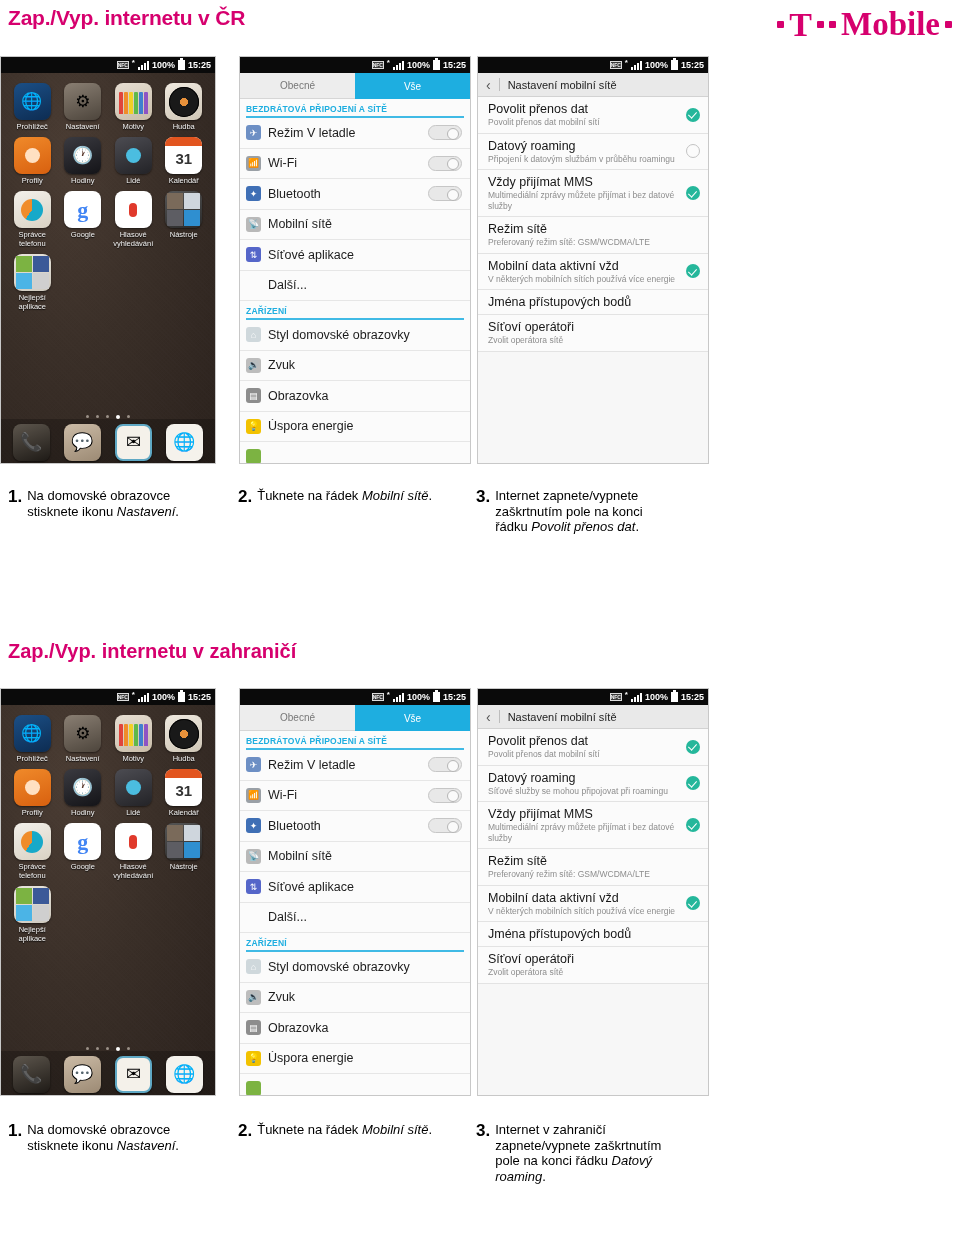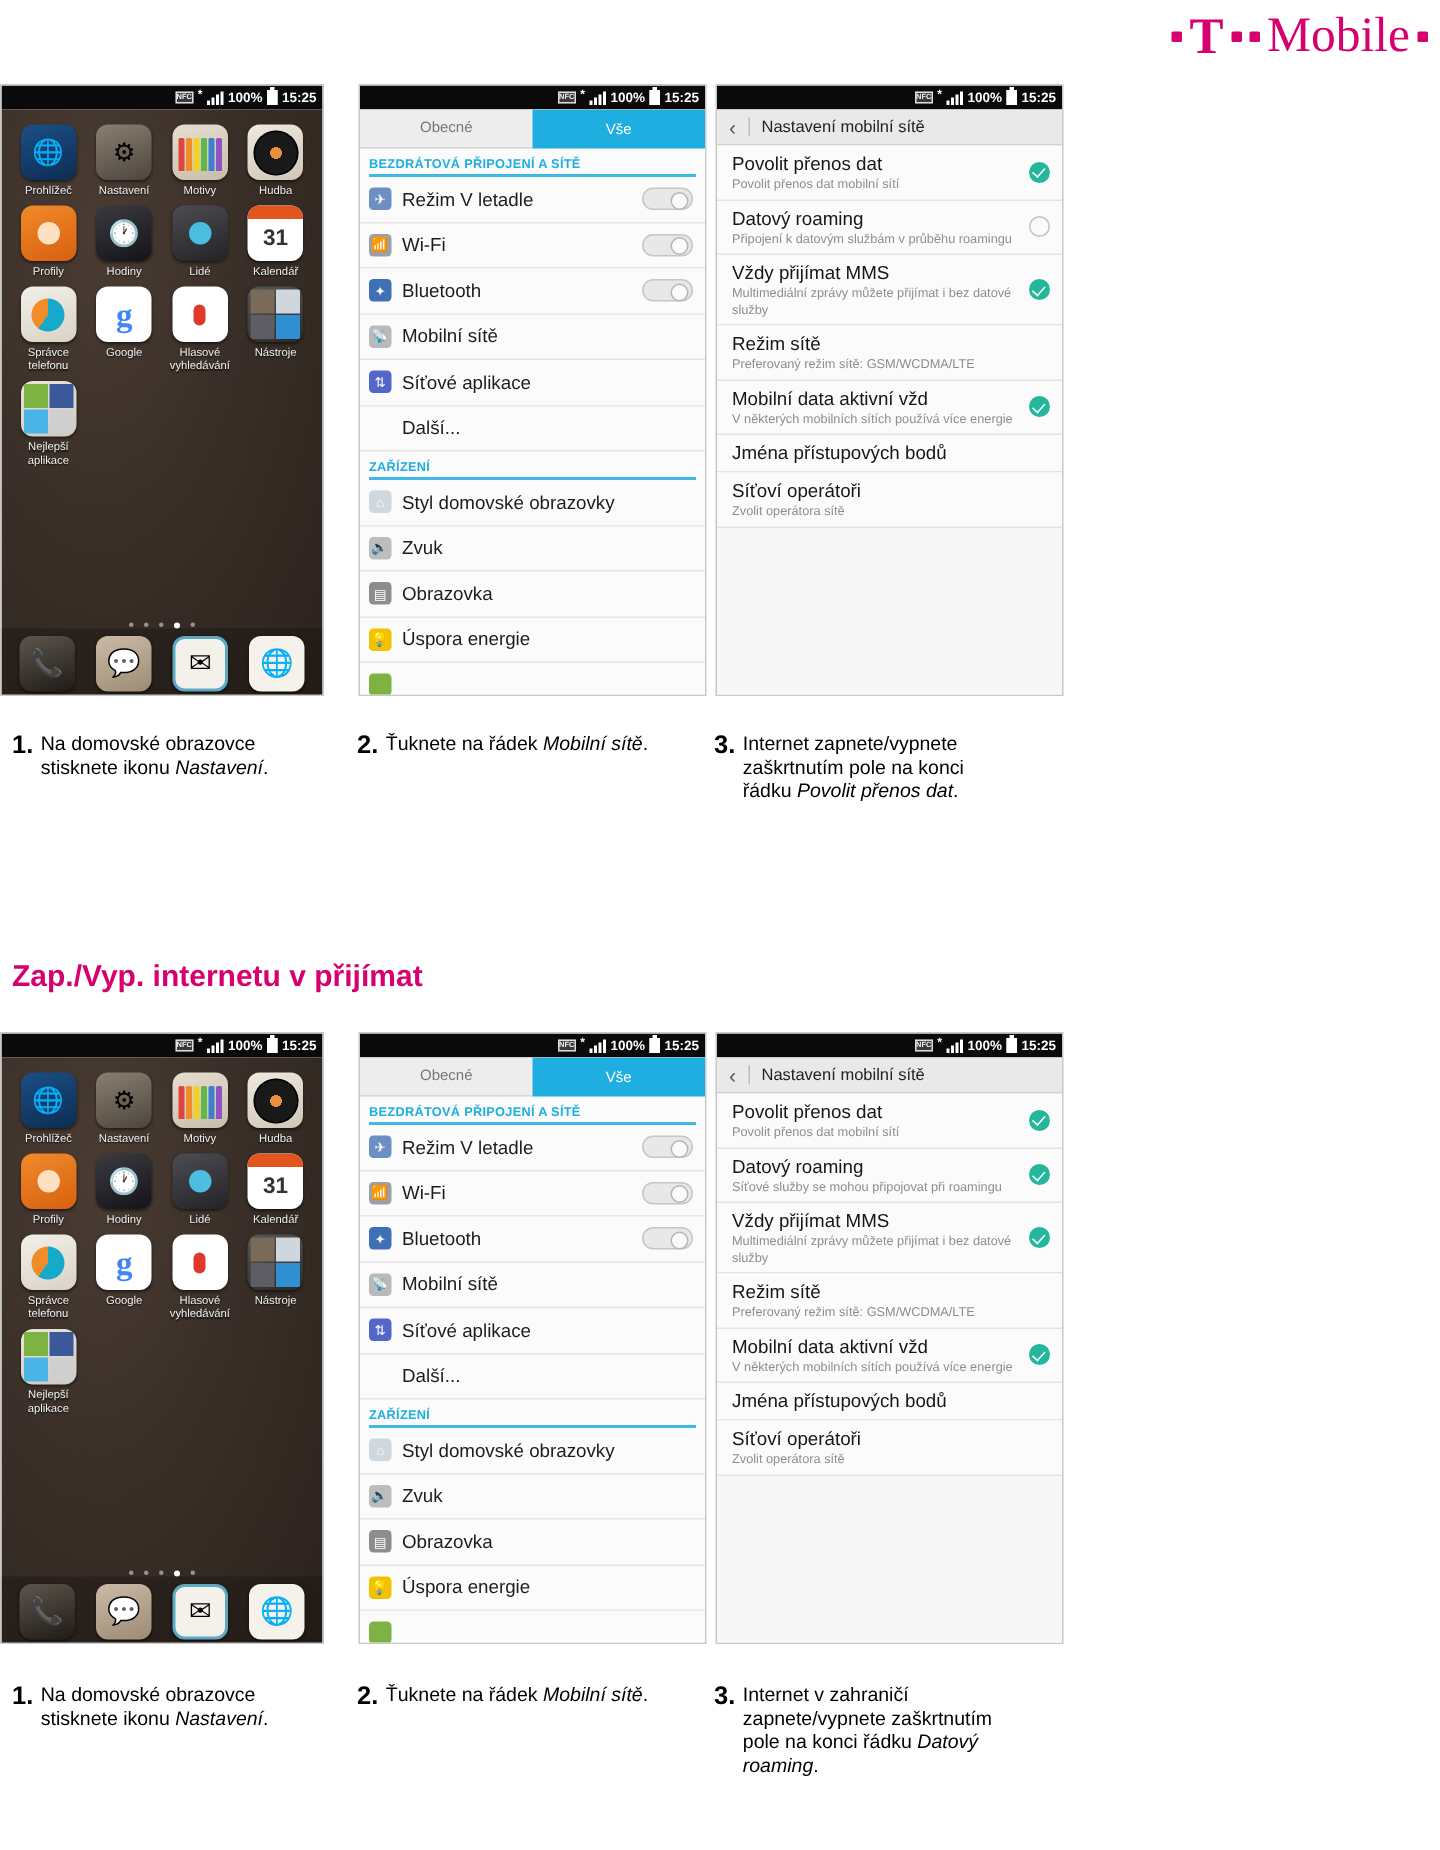--- a/index.html
+++ b/index.html
@@ -27,21 +27,21 @@
     position:absolute; right:8px; top:10px;
     display:flex; align-items:center; gap:5px;
     color:#d6006e;
   }
   .tmo-logo .sq{ width:7px;height:7px;background:#d6006e;display:inline-block;border-radius:1px;}
   .tmo-logo .tee{
     font-family:"Liberation Serif", serif; font-size:34px; font-weight:bold;
     line-height:0.8; position:relative; top:1px;
   }
   .tmo-logo .word{
-    font-family:"Liberation Serif", serif; font-size:33px; font-weight:normal;
+    font-family:"Liberation Serif", serif; font-size:33px; font-weight:bold;
     line-height:0.85;
   }
 
   
   .section-title{
     position:absolute; left:8px;
     font-size:20px; font-weight:bold; color:#d6006e; white-space:nowrap;
   }
 
   
@@ -237,31 +237,32 @@
   .cap .txt{ font-size:13px; line-height:15.5px; max-width:175px;}
   .cap .txt em{ font-style:italic;}
   .c1{ left:8px;}
   .c2{ left:238px;}
   .c3{ left:476px;}
 </style>
 </head>
 <body>
 
 <div class="page-header">
+  <div class="doc-title">Zap./Vyp. internetu v ČR</div>
   <div class="tmo-logo">
     <span class="sq"></span>
     <span class="tee">T</span>
     <span class="sq"></span>
     <span class="sq"></span>
     <span class="word">Mobile</span>
     <span class="sq"></span>
   </div>
 </div>
 
-<div class="section-title" style="top:640px">Zap./Vyp. internetu v přijímat</div>
+<div class="section-title" style="top:640px">Zap./Vyp. internetu v zahraničí</div>
 
 <div class="shots" id="group1" style="top:56px; height:410px;">
     <div class="phone p1">
     <div class="statusbar">
     <span class="sb-nfc">NFC</span>
     <span class="sb-ast">*</span>
     <span class="sb-bars">
           <i></i>
           <i></i>
           <i></i>

